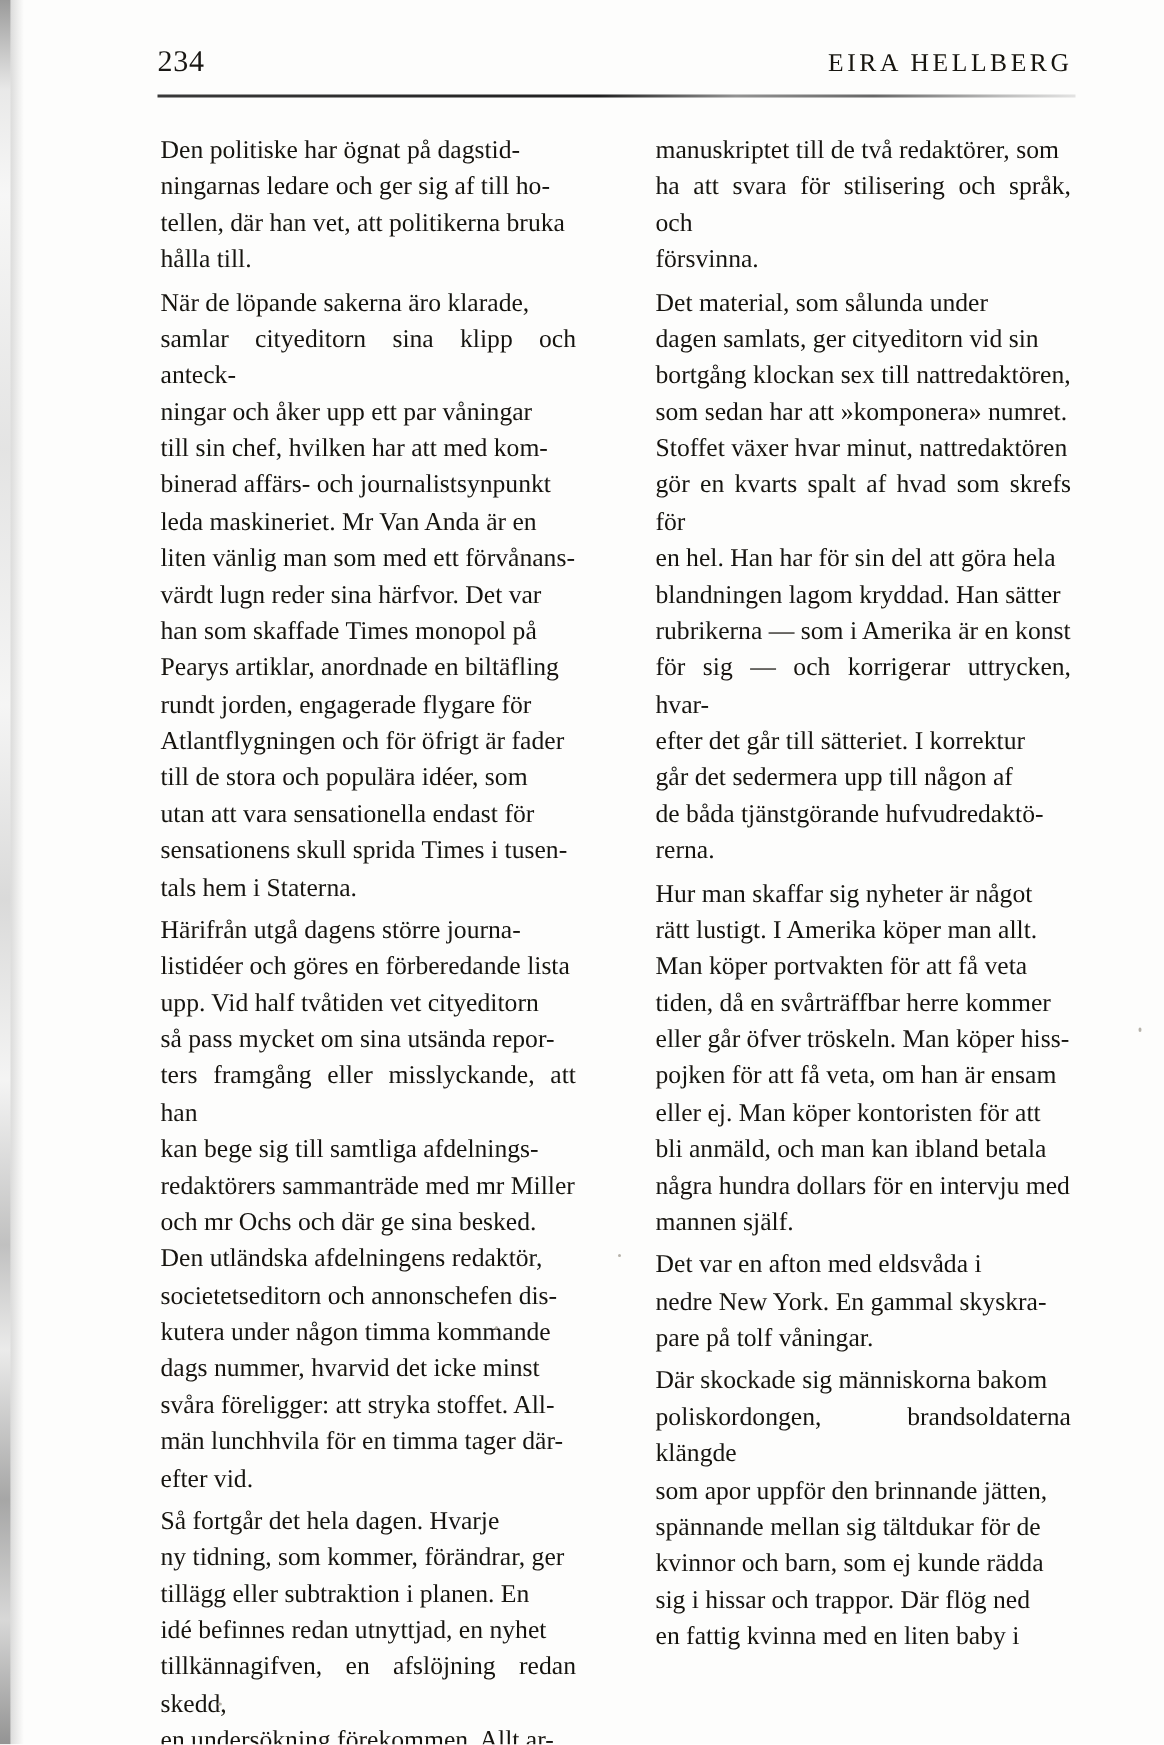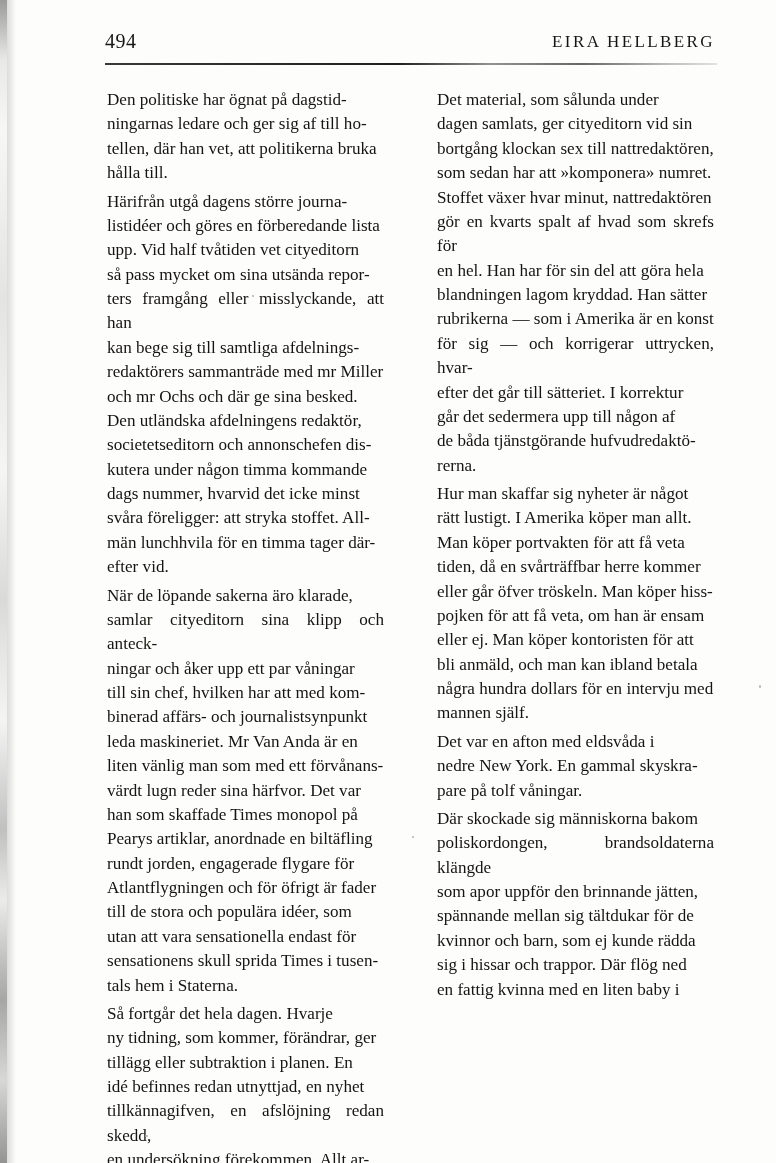--- a/index.html
+++ b/index.html
@@ -135,73 +135,76 @@
 </style>
 </head>
 <body>
 
 <div class="page">
 
   <div class="scan-edge"></div>
   <div class="scan-edge-2"></div>
 
   <div class="running-head">
-    <div class="folio">494</div>
+    <div class="folio">234</div>
     <div class="head-title">EIRA  HELLBERG</div>
   </div>
   <div class="head-rule"></div>
 
   <div class="columns">
     <div class="col" id="col-left">
         <p>      Den  politiske  har  ögnat  på  dagstid-
 ningarnas  ledare  och  ger  sig  af  till  ho-
 tellen,  där  han  vet,  att  politikerna  bruka
 hålla  till.</p>
-        <p>      Härifrån  utgå  dagens  större  journa-
-listidéer  och  göres  en  förberedande  lista
-upp.   Vid  half  tvåtiden  vet  cityeditorn
-så  pass  mycket  om  sina  utsända  repor-
-ters  framgång  eller  misslyckande,  att  han
-kan  bege  sig  till  samtliga  afdelnings-
-redaktörers  sammanträde  med  mr  Miller
-och  mr  Ochs  och  där  ge  sina  besked.
-Den  utländska  afdelningens  redaktör,
-societetseditorn  och  annonschefen  dis-
-kutera  under  någon  timma  kommande
-dags  nummer,  hvarvid  det  icke  minst
-svåra  föreligger:  att  stryka  stoffet.  All-
-män  lunchhvila  för  en  timma  tager  där-
-efter  vid.</p>
         <p>      När  de  löpande  sakerna  äro  klarade,
 samlar  cityeditorn  sina  klipp  och  anteck-
 ningar  och  åker  upp  ett  par  våningar
 till  sin  chef,  hvilken  har  att  med  kom-
 binerad  affärs-  och  journalistsynpunkt
 leda  maskineriet.   Mr  Van  Anda  är  en
 liten  vänlig  man  som  med  ett  förvånans-
 värdt  lugn  reder  sina  härfvor.   Det  var
 han  som  skaffade  Times  monopol  på
 Pearys  artiklar,  anordnade  en  biltäfling
 rundt  jorden,  engagerade  flygare  för
 Atlantflygningen  och  för  öfrigt  är  fader
 till  de  stora  och  populära  idéer,  som
 utan  att  vara  sensationella  endast  för
 sensationens  skull  sprida  Times  i  tusen-
 tals  hem  i  Staterna.</p>
+        <p>      Härifrån  utgå  dagens  större  journa-
+listidéer  och  göres  en  förberedande  lista
+upp.   Vid  half  tvåtiden  vet  cityeditorn
+så  pass  mycket  om  sina  utsända  repor-
+ters  framgång  eller  misslyckande,  att  han
+kan  bege  sig  till  samtliga  afdelnings-
+redaktörers  sammanträde  med  mr  Miller
+och  mr  Ochs  och  där  ge  sina  besked.
+Den  utländska  afdelningens  redaktör,
+societetseditorn  och  annonschefen  dis-
+kutera  under  någon  timma  kommande
+dags  nummer,  hvarvid  det  icke  minst
+svåra  föreligger:  att  stryka  stoffet.  All-
+män  lunchhvila  för  en  timma  tager  där-
+efter  vid.</p>
         <p>      Så  fortgår  det  hela  dagen.   Hvarje
 ny  tidning,  som  kommer,  förändrar,  ger
 tillägg  eller  subtraktion  i  planen.    En
 idé  befinnes  redan  utnyttjad,  en  nyhet
 tillkännagifven,  en  afslöjning  redan  skedd,
 en  undersökning  förekommen.   Allt  ar-
 bete  som  nedlagts  på  dessa  uppslag  är
 att  anse  som  bortkastadt.   Ny  idé,  nytt
 arbete,  ny  plan.</p>
       </div>
     <div class="col" id="col-right">
+        <p>manuskriptet  till  de  två  redaktörer,  som
+ha att  svara  för  stilisering  och  språk,  och
+försvinna.</p>
         <p>      Det   material,   som   sålunda   under
 dagen  samlats,  ger  cityeditorn  vid  sin
 bortgång  klockan  sex  till nattredaktören,
 som  sedan  har  att  »komponera»  numret.
 Stoffet  växer  hvar  minut,  nattredaktören
 gör  en  kvarts  spalt  af hvad  som  skrefs  för
 en  hel.   Han  har  för  sin del  att  göra  hela
 blandningen  lagom  kryddad.   Han  sätter
 rubrikerna  —  som  i Amerika  är  en  konst
 för  sig  —  och  korrigerar  uttrycken,  hvar-

